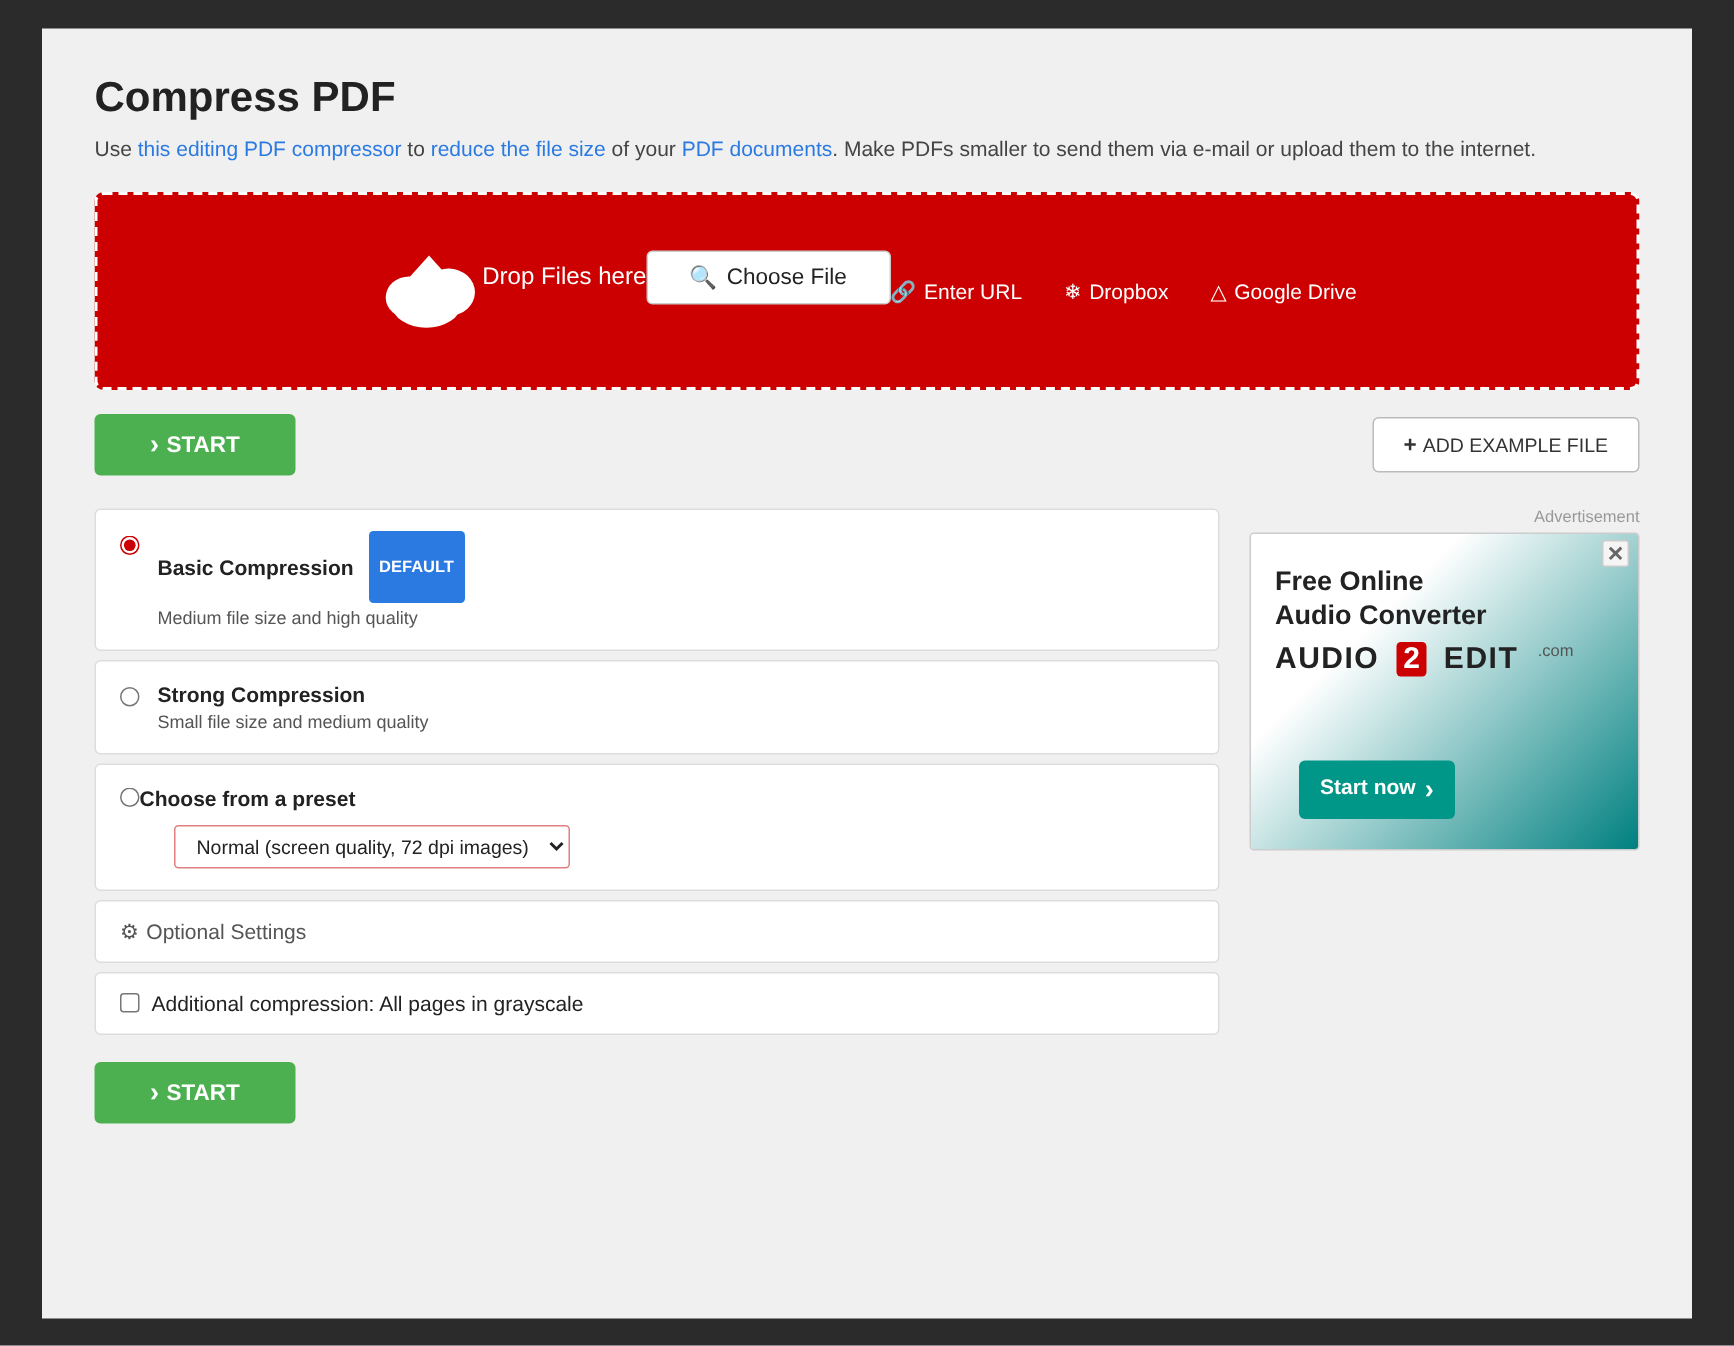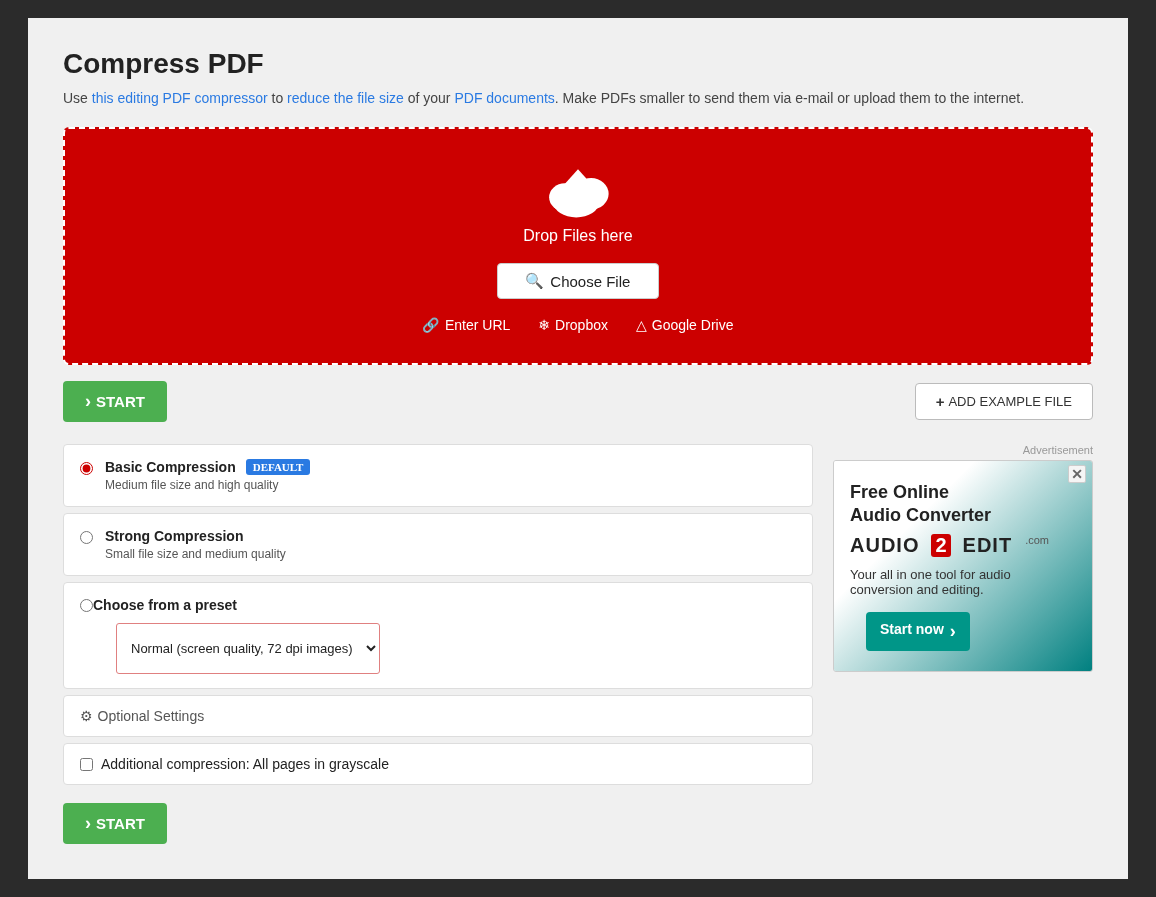--- a/index.html
+++ b/index.html
@@ -33,23 +33,23 @@
       color: #2a7ae2;
       text-decoration: none;
     }
     
     .drop-zone {
       background: #cc0000;
       border: 2px dashed #fff;
       border-radius: 6px;
       padding: 30px 20px;
       display: flex;
-      flex-direction: column;
-      align-items: center;
-      justify-content: flex-end;
+      flex-direction: row;
+      align-items: center;
+      justify-content: center;
       margin-bottom: 16px;
       cursor: pointer;
     }
     .cloud-icon {
       width: 70px;
       height: 60px;
       margin-bottom: 8px;
     }
     .drop-text {
       color: #fff;
@@ -88,21 +88,21 @@
       display: flex;
       justify-content: space-between;
       align-items: center;
       margin-bottom: 22px;
     }
     .start-btn {
       background: #4caf50;
       color: #fff;
       border: none;
       border-radius: 4px;
-      padding: 10px 22px;
+      padding: 10px 37px;
       font-size: 15px;
       font-weight: bold;
       cursor: pointer;
       display: flex;
       align-items: center;
       gap: 5px;
     }
     .add-example-btn {
       background: #fff;
       border: 1px solid #bbb;
@@ -147,23 +147,22 @@
       color: #222;
       display: flex;
       align-items: center;
       gap: 10px;
     }
     .default-badge {
       background: #2a7ae2;
       color: #fff;
       font-size: 11px;
       font-weight: bold;
-      padding: 2px 7px;
+      padding: 18px 7px;
       border-radius: 3px;
-      font-family: Liberation Serif, serif;
     }
     .option-desc {
       font-size: 12px;
       color: #555;
       margin-top: 3px;
     }
     
     .preset-option-row {
       background: #fff;
       border: 1px solid #ddd;
@@ -184,21 +183,21 @@
       font-size: 14px;
       font-weight: bold;
       color: #222;
     }
     .preset-select-wrap {
       padding-left: 36px;
     }
     .preset-select {
       border: 1px solid #e08080;
       border-radius: 3px;
-      padding: 16px 10px;
+      padding: 5px 10px;
       font-size: 13px;
       color: #222;
       background: #fff;
       cursor: pointer;
       min-width: 240px;
     }
     
     .optional-settings-row {
       background: #fff;
       border: 1px solid #ddd;
@@ -455,21 +454,20 @@
         <div class="ad-close">✕</div>
         <div class="ad-inner">
           <div>
             <div class="ad-title">Free Online<br>Audio Converter</div>
             <div class="ad-logo">
               <span class="ad-logo-text">AUDIO</span>
               <span class="ad-logo-2">2</span>
               <span class="ad-logo-edit">EDIT</span>
               <span class="ad-logo-com">.com</span>
             </div>
-            <div class="ad-desc">Your all in one tool for audio conversion and editing.</div>
           </div>
           <button class="ad-cta">
             <span>Start now</span>
             <span class="arrow-right-white">›</span>
           </button>
         </div>
       </div>
     </div>
 
   </div>

